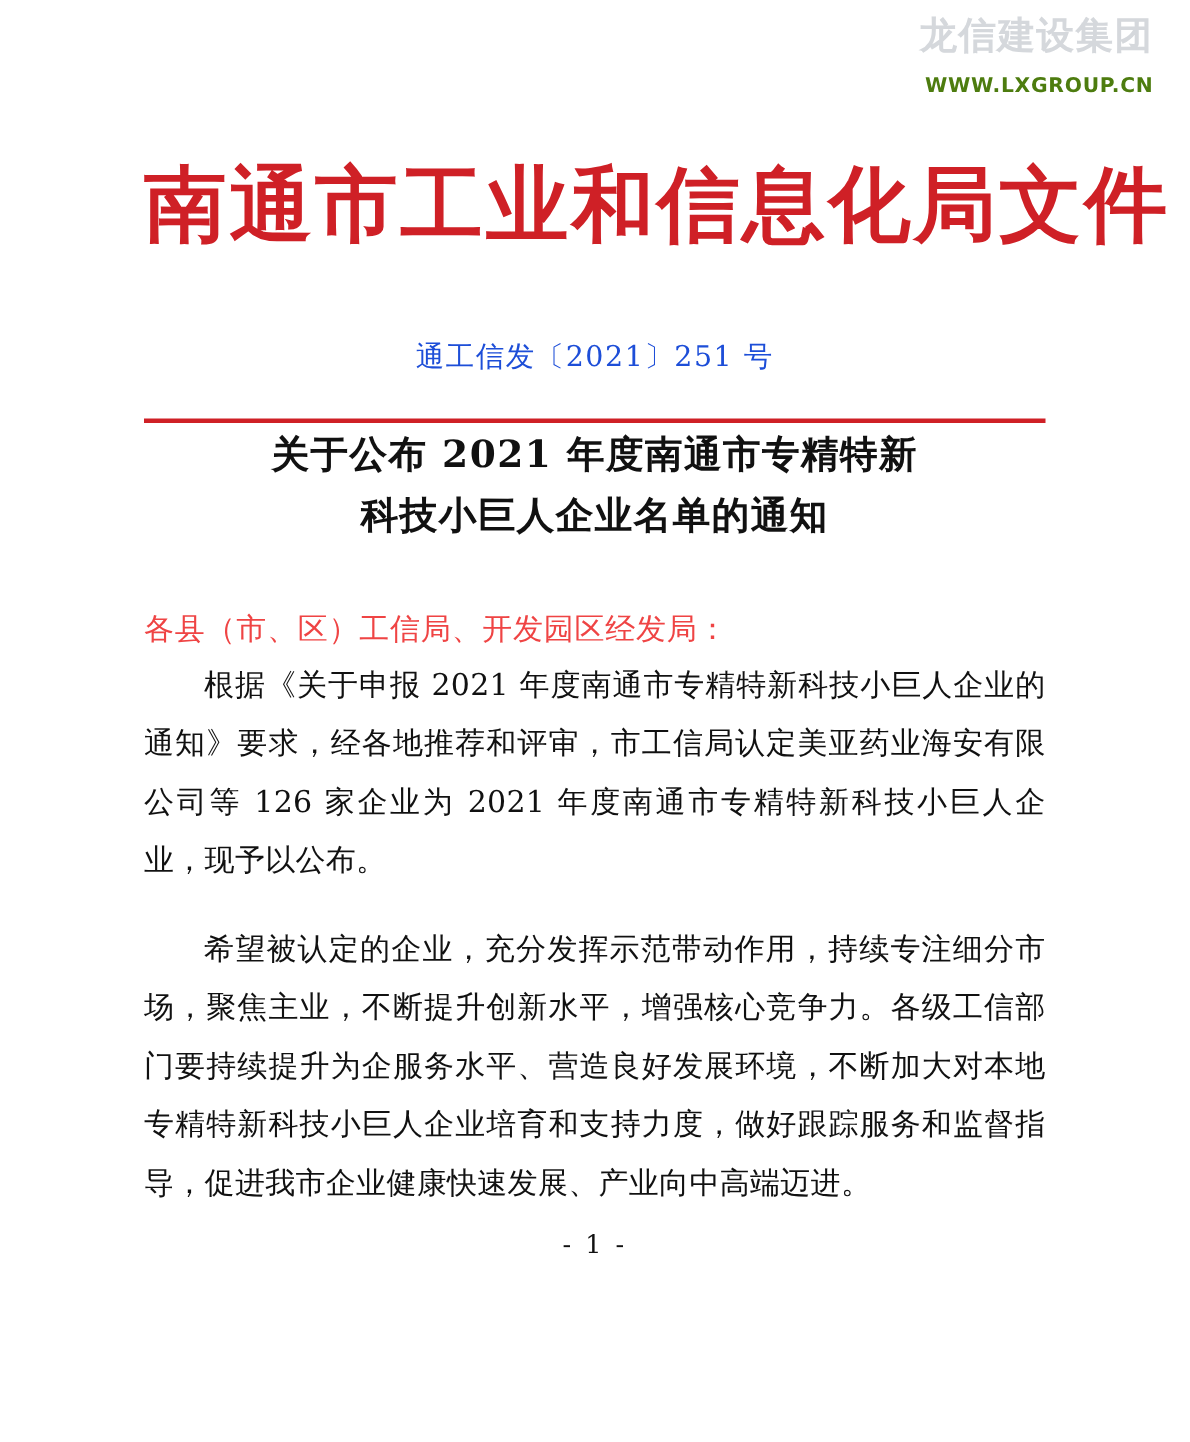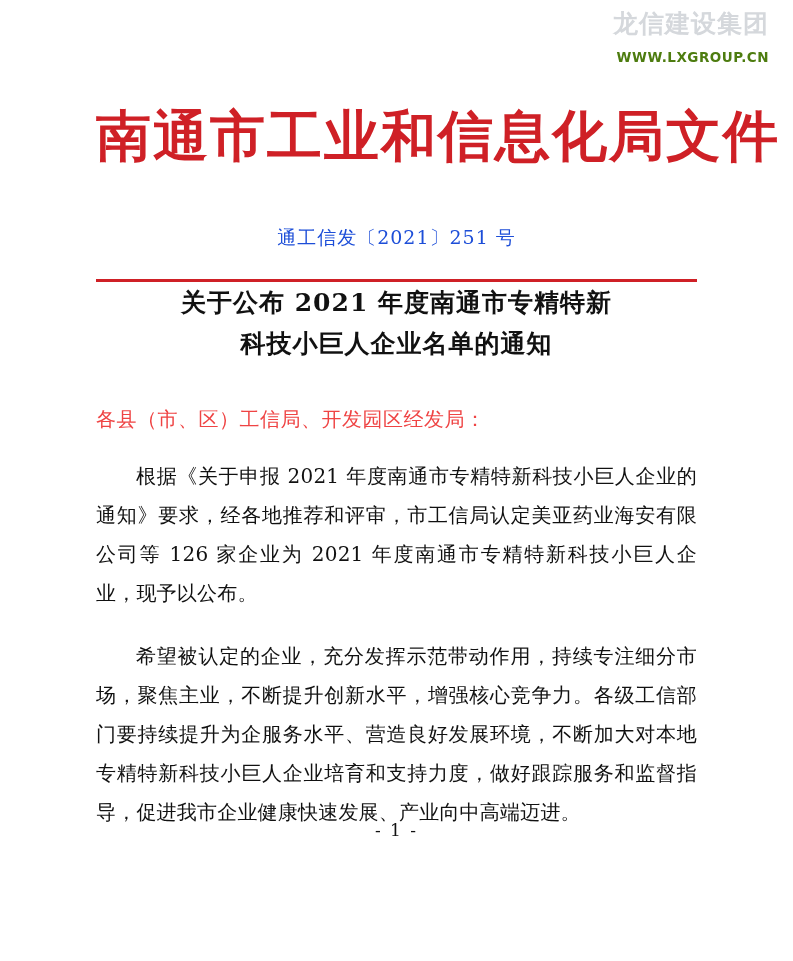--- a/index.html
+++ b/index.html
@@ -90,21 +90,21 @@
   .title-line { display: block; }
 
   .recipients {
     margin-top: 42px;
     font-size: 20px;
     color: #ef4444;
     letter-spacing: 0.5px;
   }
 
   .para {
-    margin-top: 24px;
+    margin-top: 4px;
     font-size: 20px;
     color: #111;
     line-height: 1.95;
     text-align: justify;
     text-justify: inter-ideograph;
     text-indent: 2em;
     letter-spacing: 0.2px;
   }
 
   .page-number {

